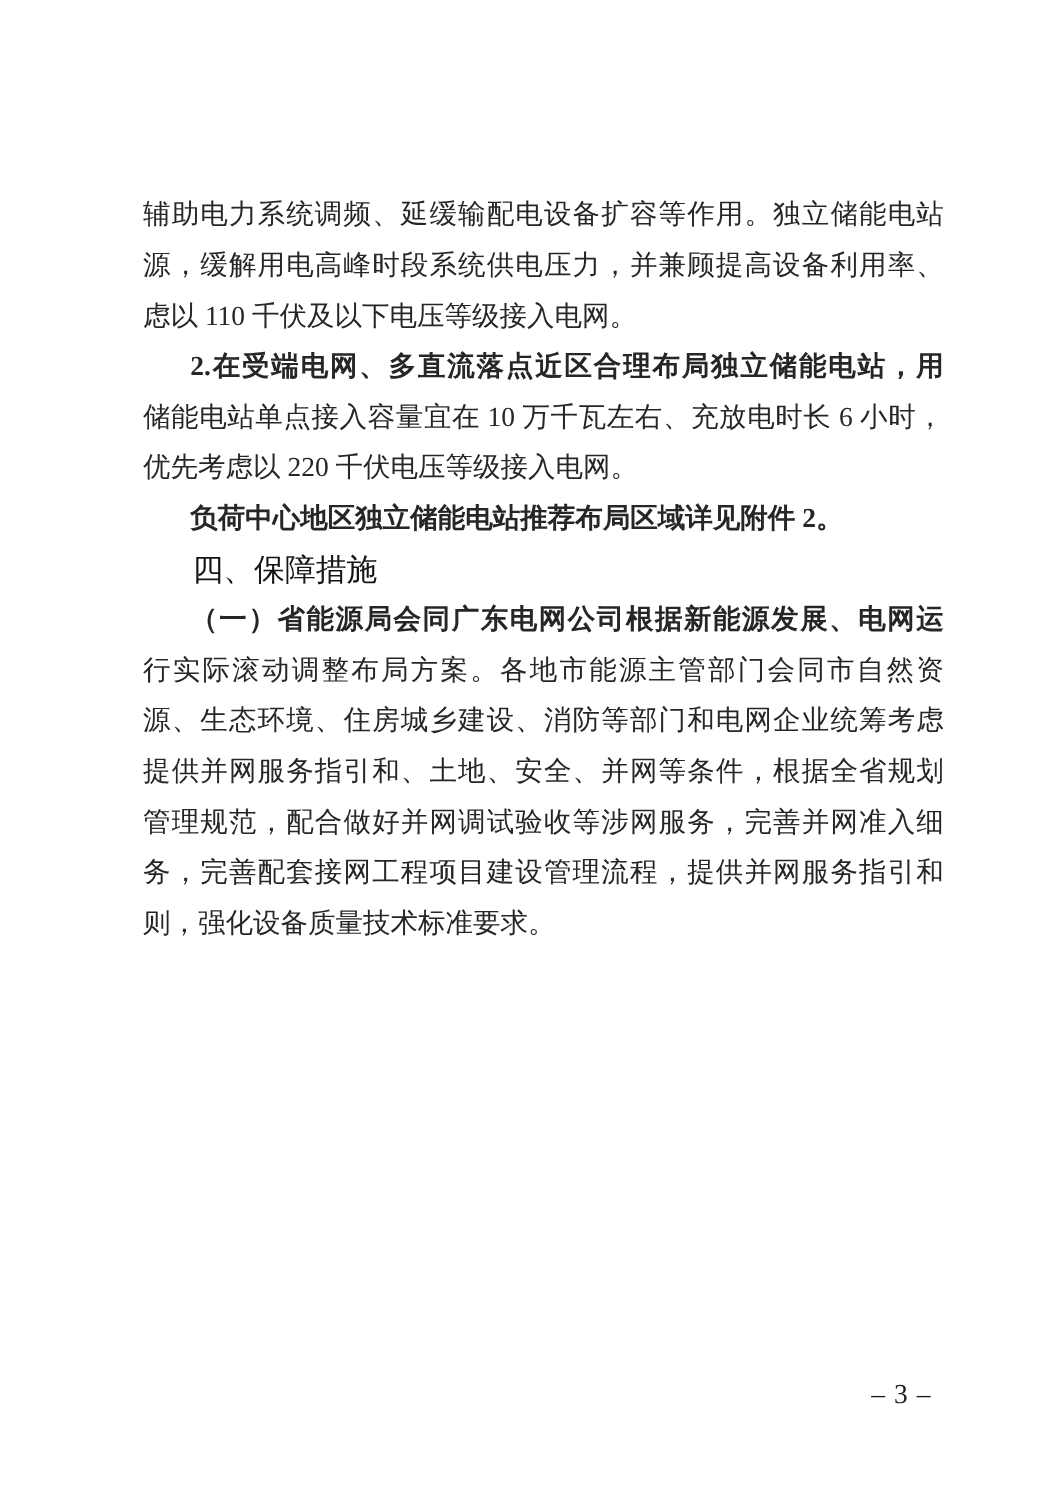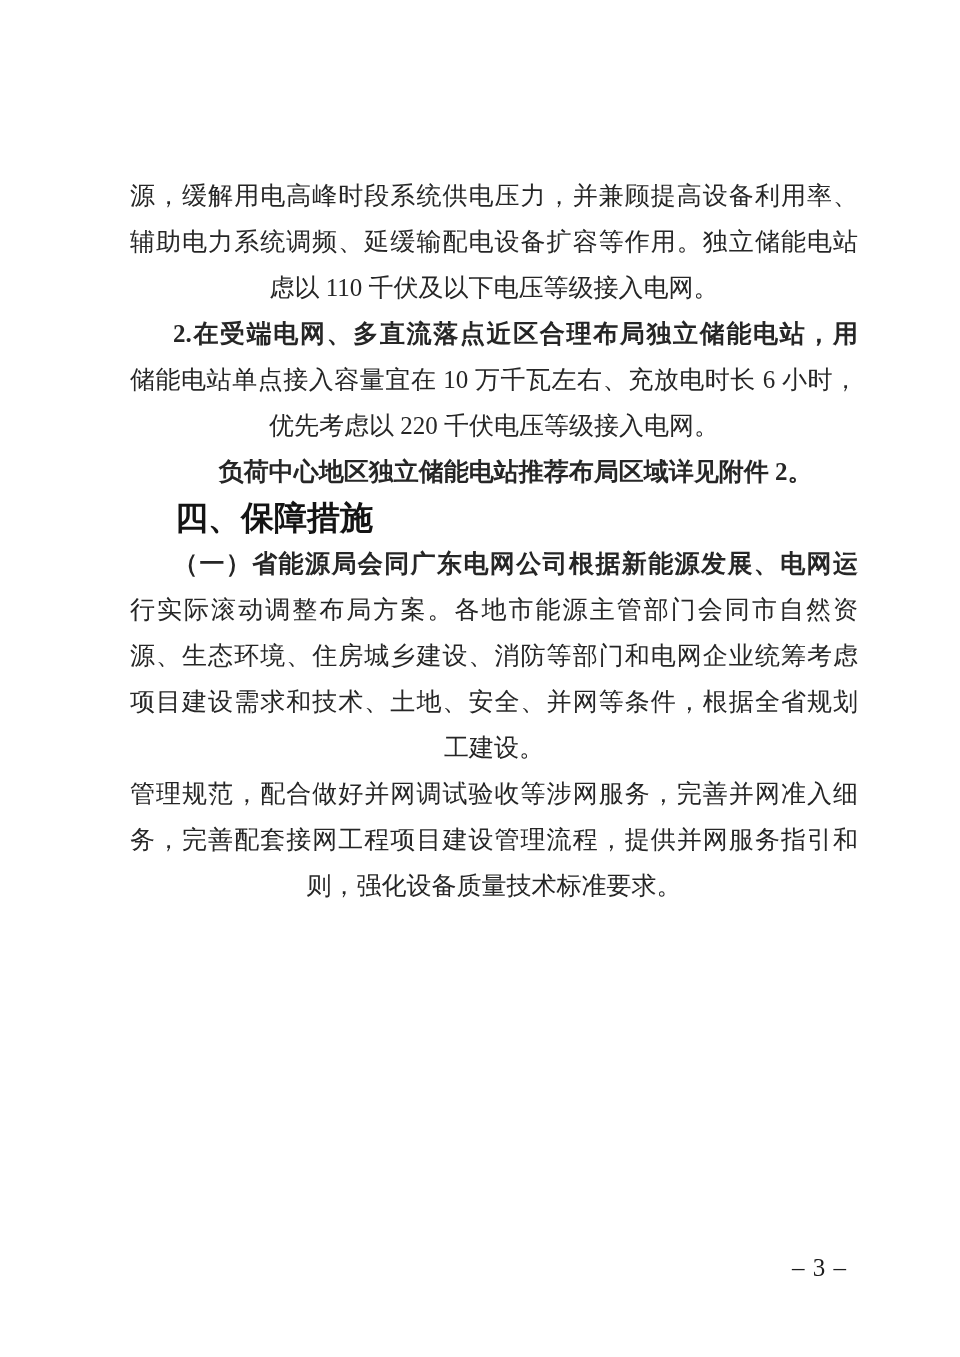--- a/index.html
+++ b/index.html
@@ -36,32 +36,32 @@
     white-space: normal;
     color: #262626;
   }
   
   .line.jf {
     text-align: justify;
     text-align-last: justify;
   }
   
   .line.end {
-    text-align: center;
+    text-align: left;
   }
   
   .line.ind {
     padding-left: 43px;
     font-weight: bold;
   }
   .line.heading {
     font-family: "Liberation Sans", "DejaVu Sans", sans-serif;
-    font-weight: 700;
+    font-weight: 400;
     color: #141414;
-    font-size: 33px;
+    font-size: 28px;
     padding-left: 45px;
     text-align: left;
   }
   .page-number {
     position: absolute;
     top: 1252px;
     right: 113px;
     font-size: 25px;
     line-height: 32px;
     color: #1c1c1c;
@@ -69,22 +69,22 @@
     font-family: "Liberation Serif", "DejaVu Serif", serif;
   }
 </style>
 </head>
 <body>
 
 <div class="page">
   <div class="content">
 
     <div class="para">
+      <div class="line jf">辅助电力系统调频、延缓输配电设备扩容等作用。独立储能电站</div>
       <div class="line jf">源，缓解用电高峰时段系统供电压力，并兼顾提高设备利用率、</div>
-      <div class="line jf">辅助电力系统调频、延缓输配电设备扩容等作用。独立储能电站</div>
       <div class="line end">虑以 110 千伏及以下电压等级接入电网。</div>
     </div>
 
     <div class="para">
       <div class="line jf ind">2.在受端电网、多直流落点近区合理布局独立储能电站，用</div>
       <div class="line jf">储能电站单点接入容量宜在 10 万千瓦左右、充放电时长 6 小时，</div>
       <div class="line end">优先考虑以 220 千伏电压等级接入电网。</div>
     </div>
 
     <div class="para">
@@ -92,22 +92,21 @@
     </div>
 
     <div class="para">
       <div class="line heading">四、保障措施</div>
     </div>
 
     <div class="para">
       <div class="line jf ind">（一）省能源局会同广东电网公司根据新能源发展、电网运</div>
       <div class="line jf">行实际滚动调整布局方案。各地市能源主管部门会同市自然资</div>
       <div class="line jf">源、生态环境、住房城乡建设、消防等部门和电网企业统筹考虑</div>
-      <div class="line jf">项目建设需求和技术、土地、安全、并网等条件，根据全省规划</div>
-      <div class="line end">工建设。</div>
+      <div class="line jf">提供并网服务指引和、土地、安全、并网等条件，根据全省规划</div>
     </div>
 
     <div class="para">
       <div class="line jf">管理规范，配合做好并网调试验收等涉网服务，完善并网准入细</div>
       <div class="line jf">务，完善配套接网工程项目建设管理流程，提供并网服务指引和</div>
       <div class="line end">则，强化设备质量技术标准要求。</div>
     </div>
 
   </div>
 

